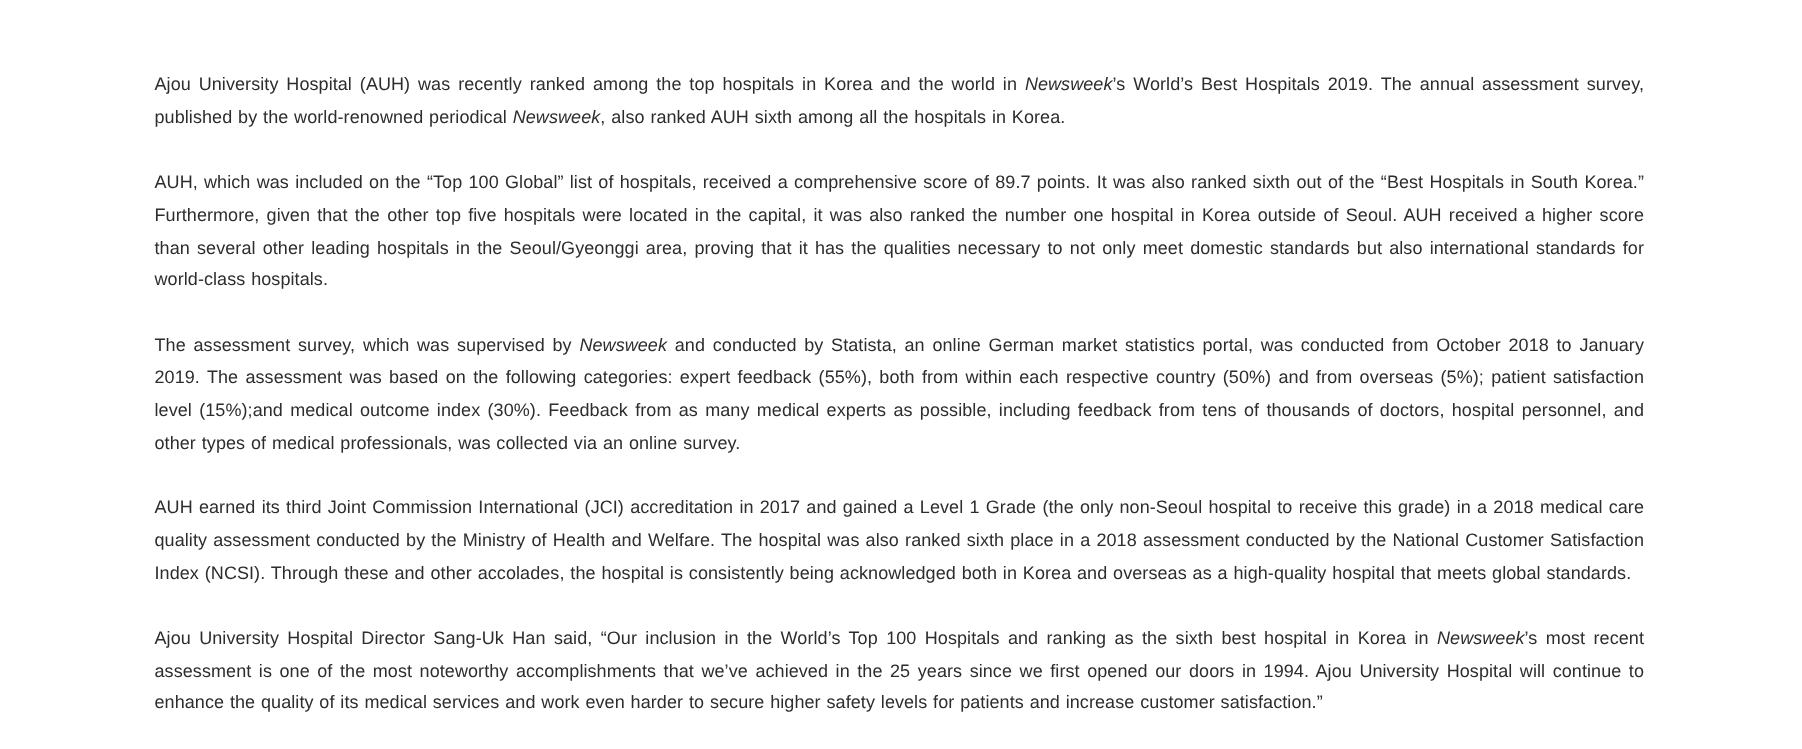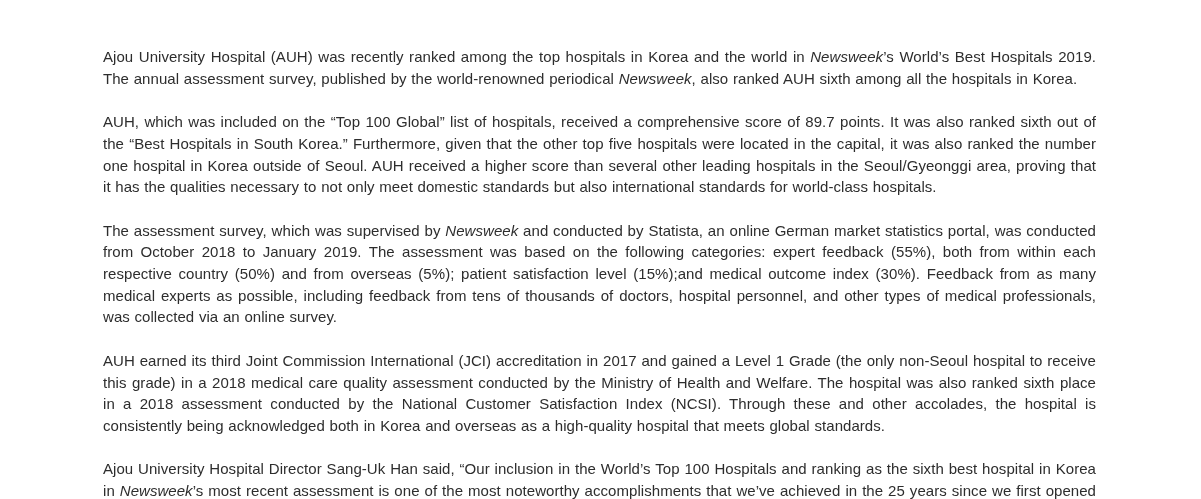--- a/index.html
+++ b/index.html
@@ -13,21 +13,21 @@
     overflow: hidden;
     font-family: "Liberation Sans", sans-serif;
   }
   .article-body {
     box-sizing: border-box;
     width: 1201px;
     padding: 46px 105px 0 103px;
   }
   .article-body p {
     margin: 0 0 21.7px 0;
-    font-size: 15px;
+    font-size: 12px;
     line-height: 21.7px;
     color: #2d2d2d;
     text-align: justify;
     letter-spacing: 0.05px;
     word-spacing: 0.5px;
   }
   .article-body p em {
     font-style: italic;
   }
 </style>

